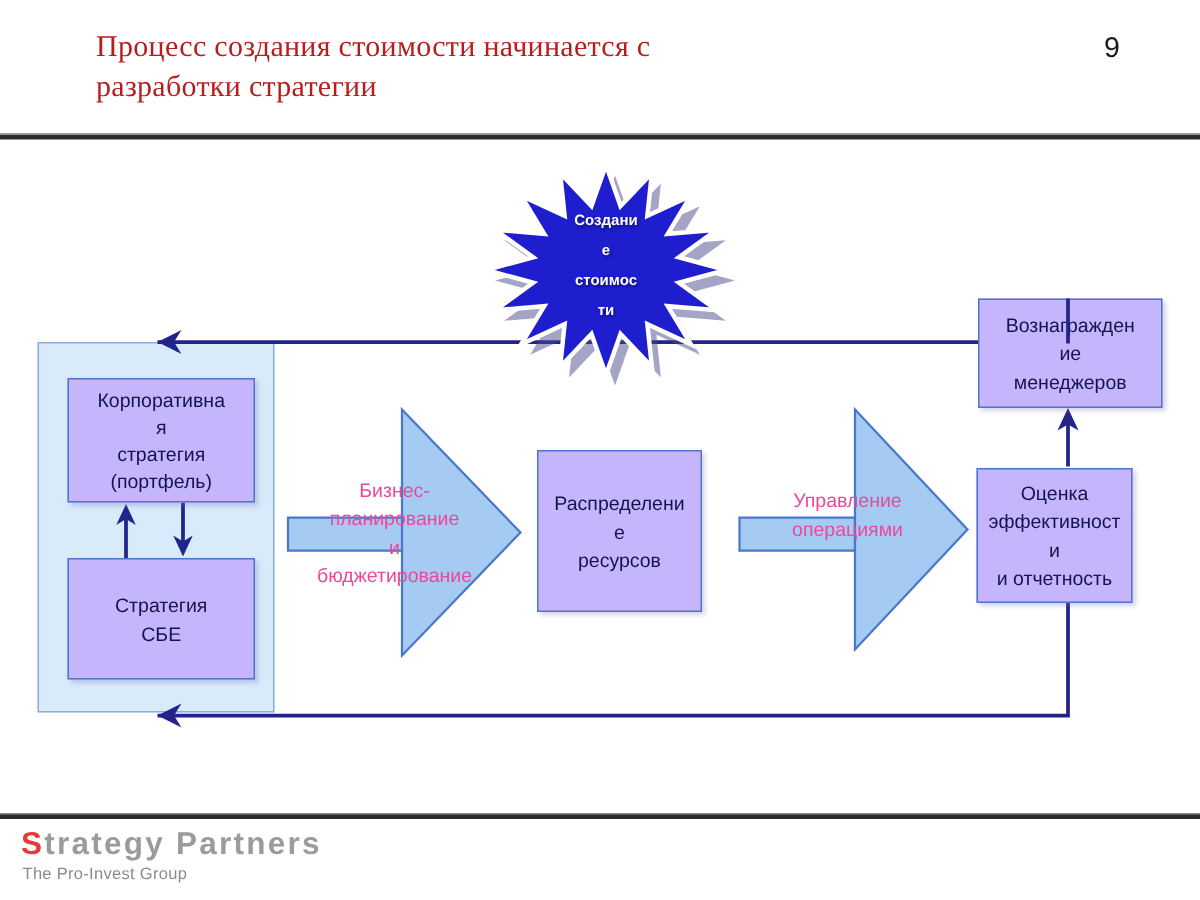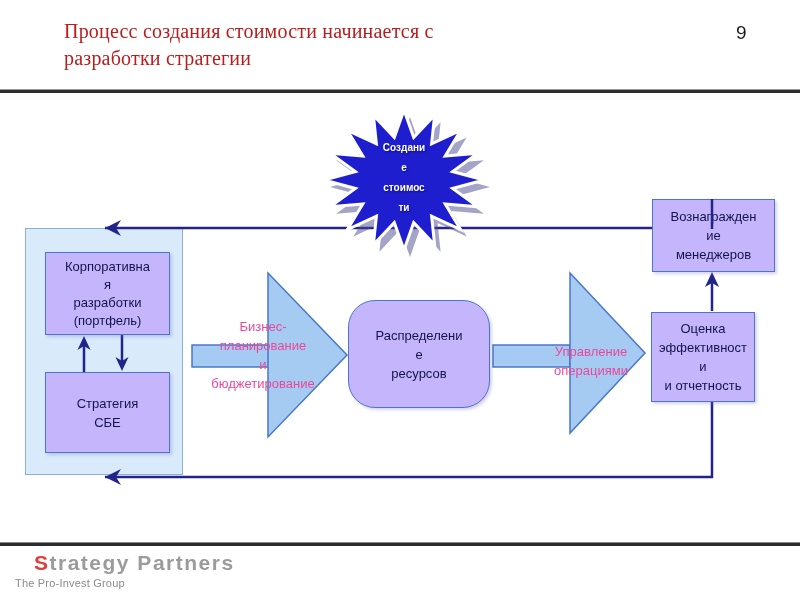--- a/index.html
+++ b/index.html
@@ -33,38 +33,38 @@
   }
   .nodebox{
     position:absolute;box-sizing:border-box;z-index:2;
     background:#c4b5fd;border:1.5px solid #4A77C8;
     display:flex;align-items:center;justify-content:center;text-align:center;
     font-size:13px;line-height:19px;color:#14144a;white-space:pre-line;
     box-shadow:2px 2px 3px rgba(120,110,180,.30);
   }
   .box-corporate{left:45px;top:252px;width:125px;height:83px;line-height:18px;}
   .box-sbu{left:45px;top:372px;width:125px;height:81px;}
-  .box-resources{left:348px;top:300px;width:142px;height:108px;border-radius:27px;}
+  .box-resources{left:358px;top:300px;width:110px;height:108px;}
   .box-reward{left:652px;top:199px;width:123px;height:73px;}
   .box-evaluation{left:651px;top:312px;width:104px;height:90px;}
   .arrow-label{
     position:absolute;z-index:2;text-align:center;font-size:13px;line-height:19px;
     color:#ec4899;white-space:pre-line;
   }
   .label-planning{left:188px;top:317px;width:150px;}
-  .label-operations{left:495px;top:342px;width:140px;margin-left:26px;}
+  .label-operations{left:495px;top:324px;width:140px;}
   .star-label{
     position:absolute;z-index:4;left:334px;top:138px;width:140px;
     text-align:center;font-size:10px;line-height:20px;font-weight:bold;
     color:#ffffff;white-space:pre-line;text-shadow:1px 1px 2px rgba(0,0,60,.55);
   }
   
   .logo{
     position:absolute;left:14px;top:551px;font-size:21px;font-weight:bold;
-    letter-spacing:1.5px;color:#9B9B9E;margin-left:20px;
+    letter-spacing:1.5px;color:#9B9B9E;
   }
   .logo .red{color:#E23B38;}
   .tagline{
     position:absolute;left:15px;top:577px;font-size:11px;color:#8b8b8b;
     letter-spacing:0.2px;
   }
 </style>
 </head>
 <body>
 
@@ -96,21 +96,21 @@
 
     <line x1="84" y1="372" x2="84" y2="345" stroke="#23238C" stroke-width="2.5"></line>
     <polygon points="84,336 77.5,350 84,346 90.5,350" fill="#23238C"></polygon>
 
     <line x1="122" y1="335" x2="122" y2="362" stroke="#23238C" stroke-width="2.5"></line>
     <polygon points="122,371 115.5,357 122,361 128.5,357" fill="#23238C"></polygon>
   </svg>
 
   <div class="nodebox box-corporate">Корпоративна
 я
-разработки
+стратегия
 (портфель)</div>
   <div class="nodebox box-sbu">Стратегия
 СБЕ</div>
   <div class="nodebox box-resources">Распределени
 е
 ресурсов</div>
   <div class="nodebox box-reward">Вознагражден
 ие
 менеджеров</div>
   <div class="nodebox box-evaluation">Оценка

